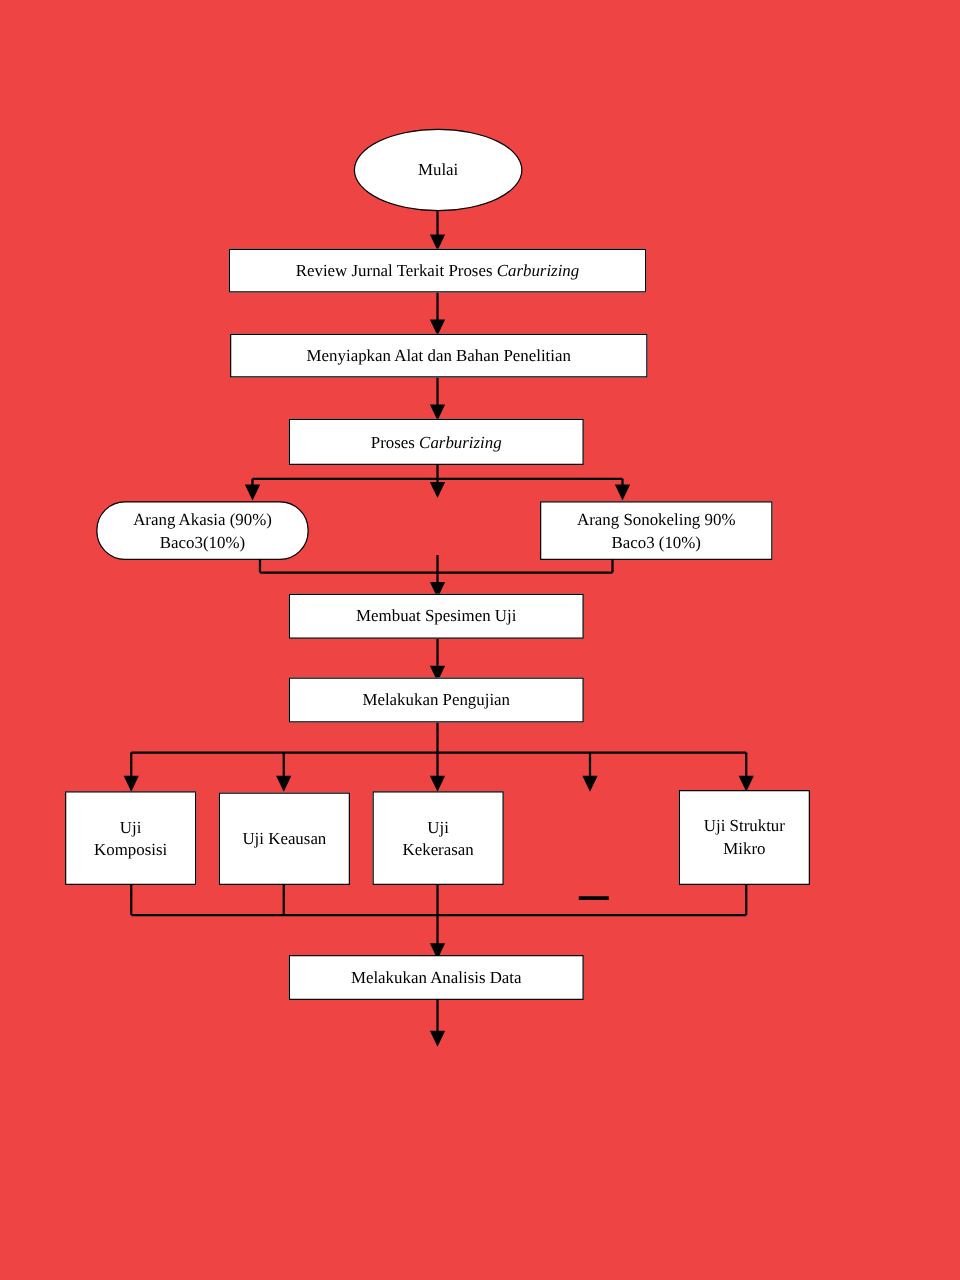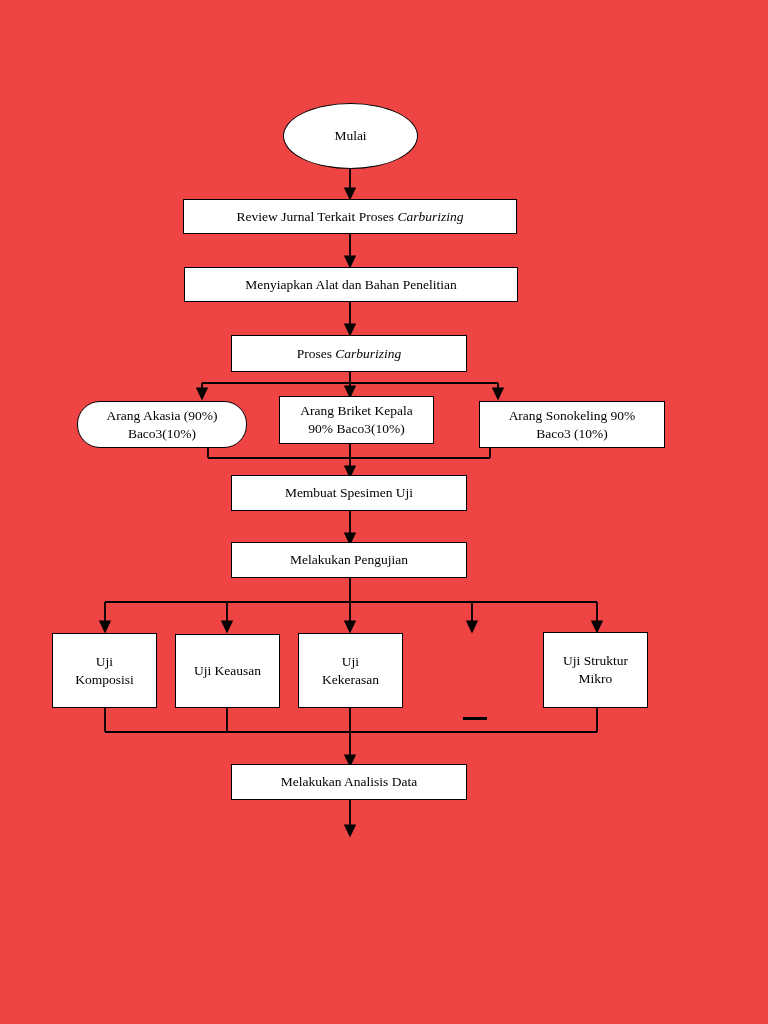--- a/index.html
+++ b/index.html
@@ -126,26 +126,22 @@
 
   <div class="node proc" style="left:231px; top:335px; width:236px; height:37px;text-align:center;">
     <span class="txt"><span>Proses </span><span class="ital">Carburizing</span></span>
   </div>
 
   <div class="node proc" style="left:77px; top:401px; width:170px; height:47px;border-radius:23px;">
     <span class="txt">Arang Akasia (90%)
 Baco3(10%)</span>
   </div>
 
-  <div class="node proc" style="left:279px; top:396px; width:155px; height:48px;">
-    <span class="txt">Arang Briket Kepala
-90% Baco3(10%)</span>
-  </div>
 
-  <div class="node proc" style="left:479px; top:401px; width:186px; height:47px;">
+  <div class="node proc" style="left:432px; top:401px; width:186px; height:47px;">
     <span class="txt">Arang Sonokeling 90%
 Baco3 (10%)</span>
   </div>
 
   <div class="node proc" style="left:231px; top:475px; width:236px; height:36px;">
     <span class="txt">Membuat Spesimen Uji</span>
   </div>
 
   <div class="node proc" style="left:231px; top:542px; width:236px; height:36px;">
     <span class="txt">Melakukan Pengujian</span>

